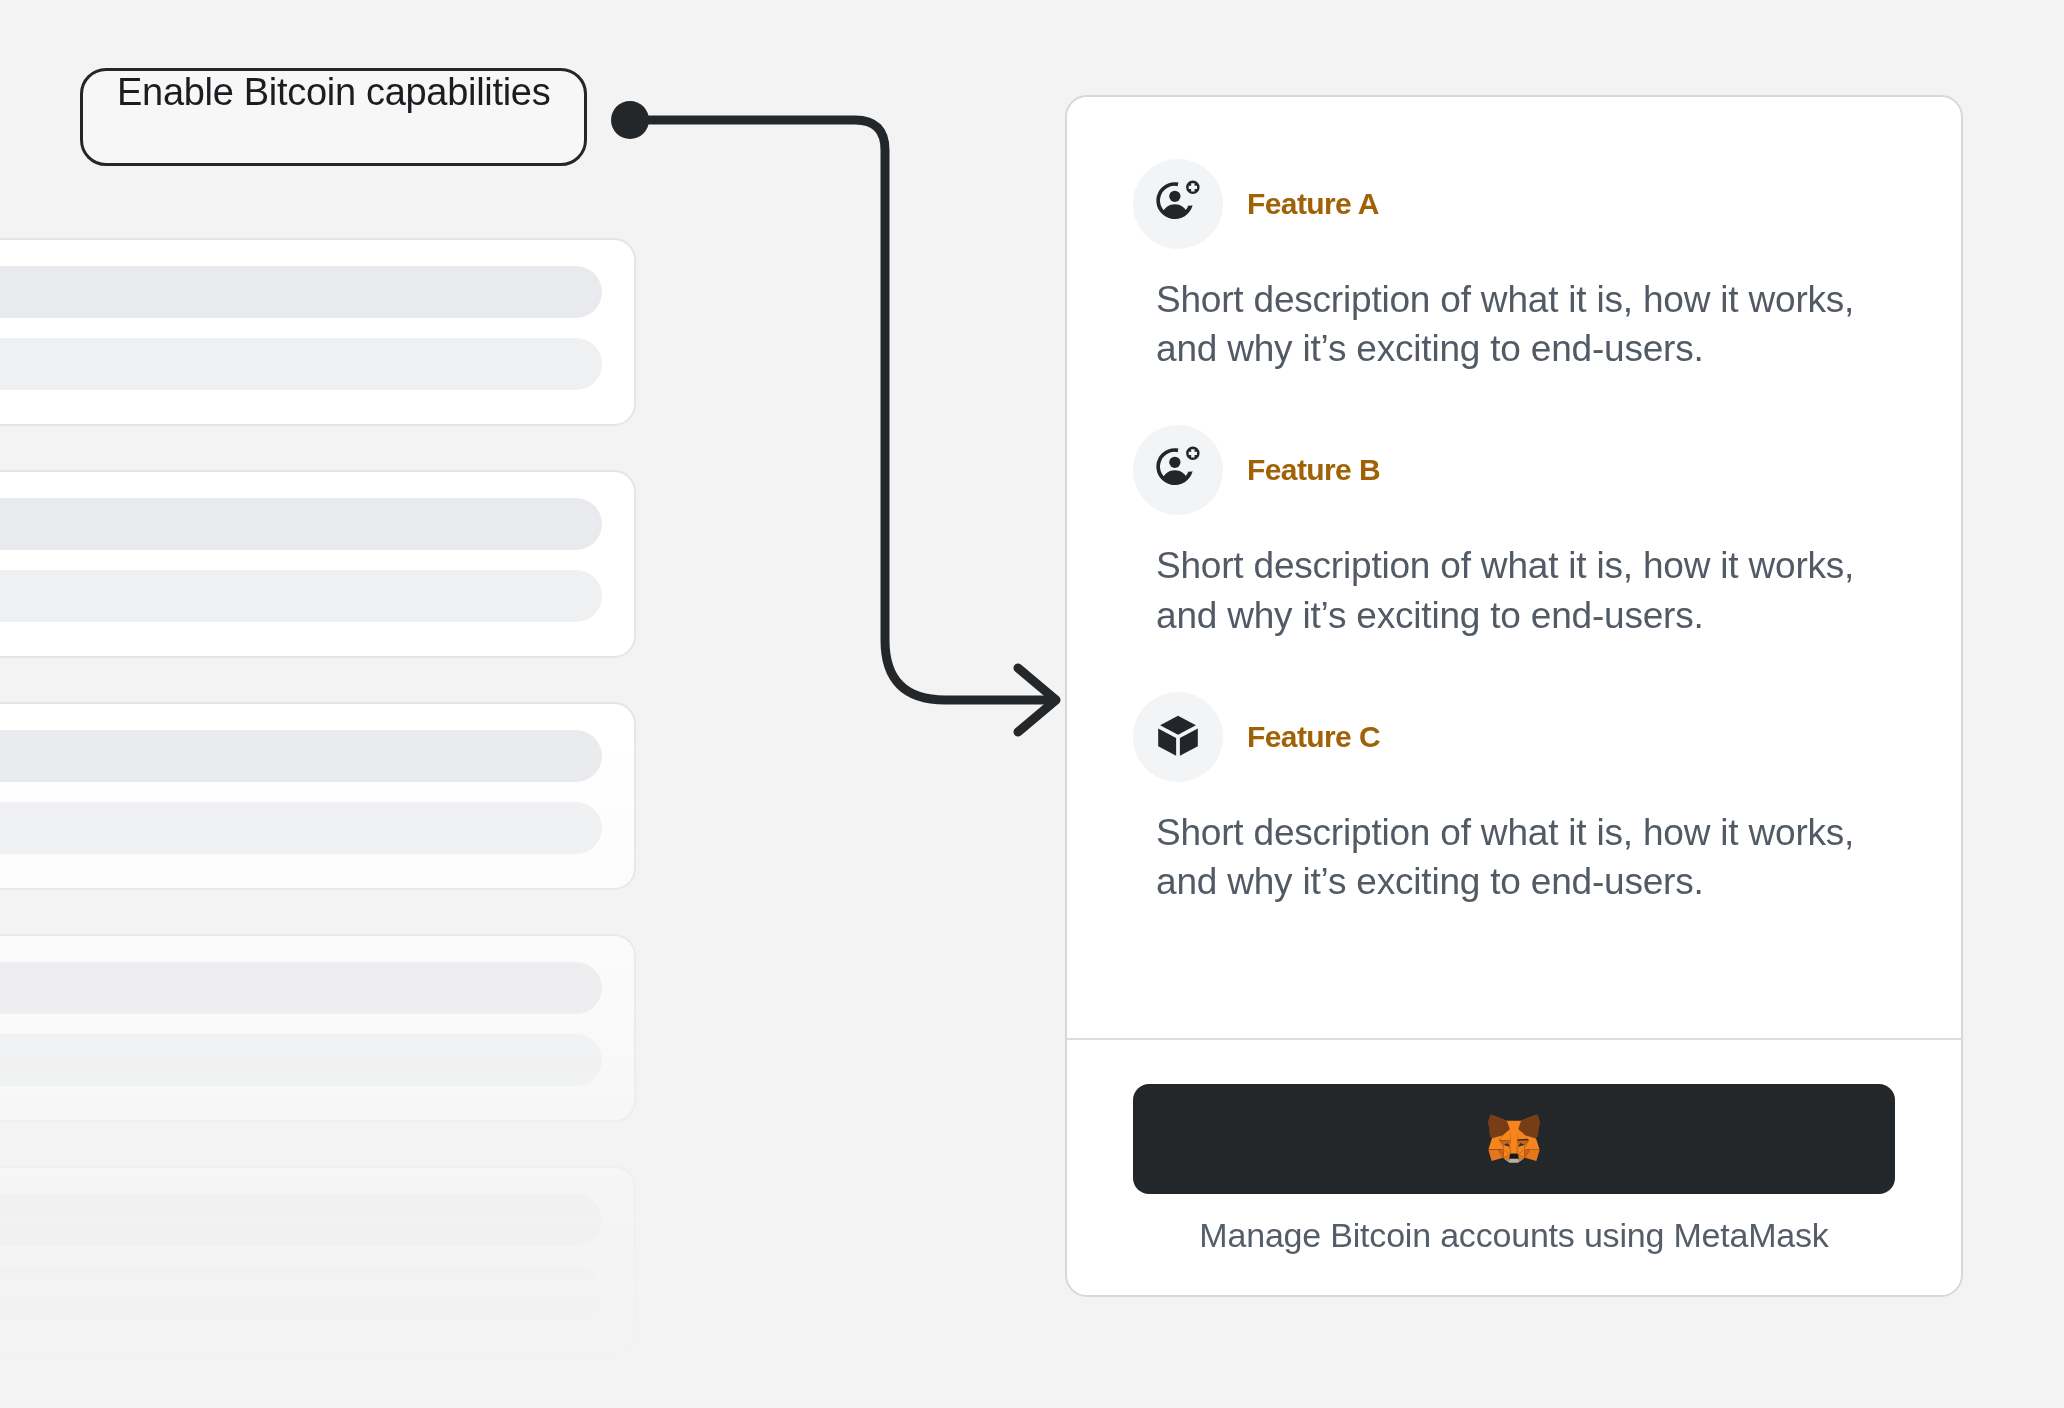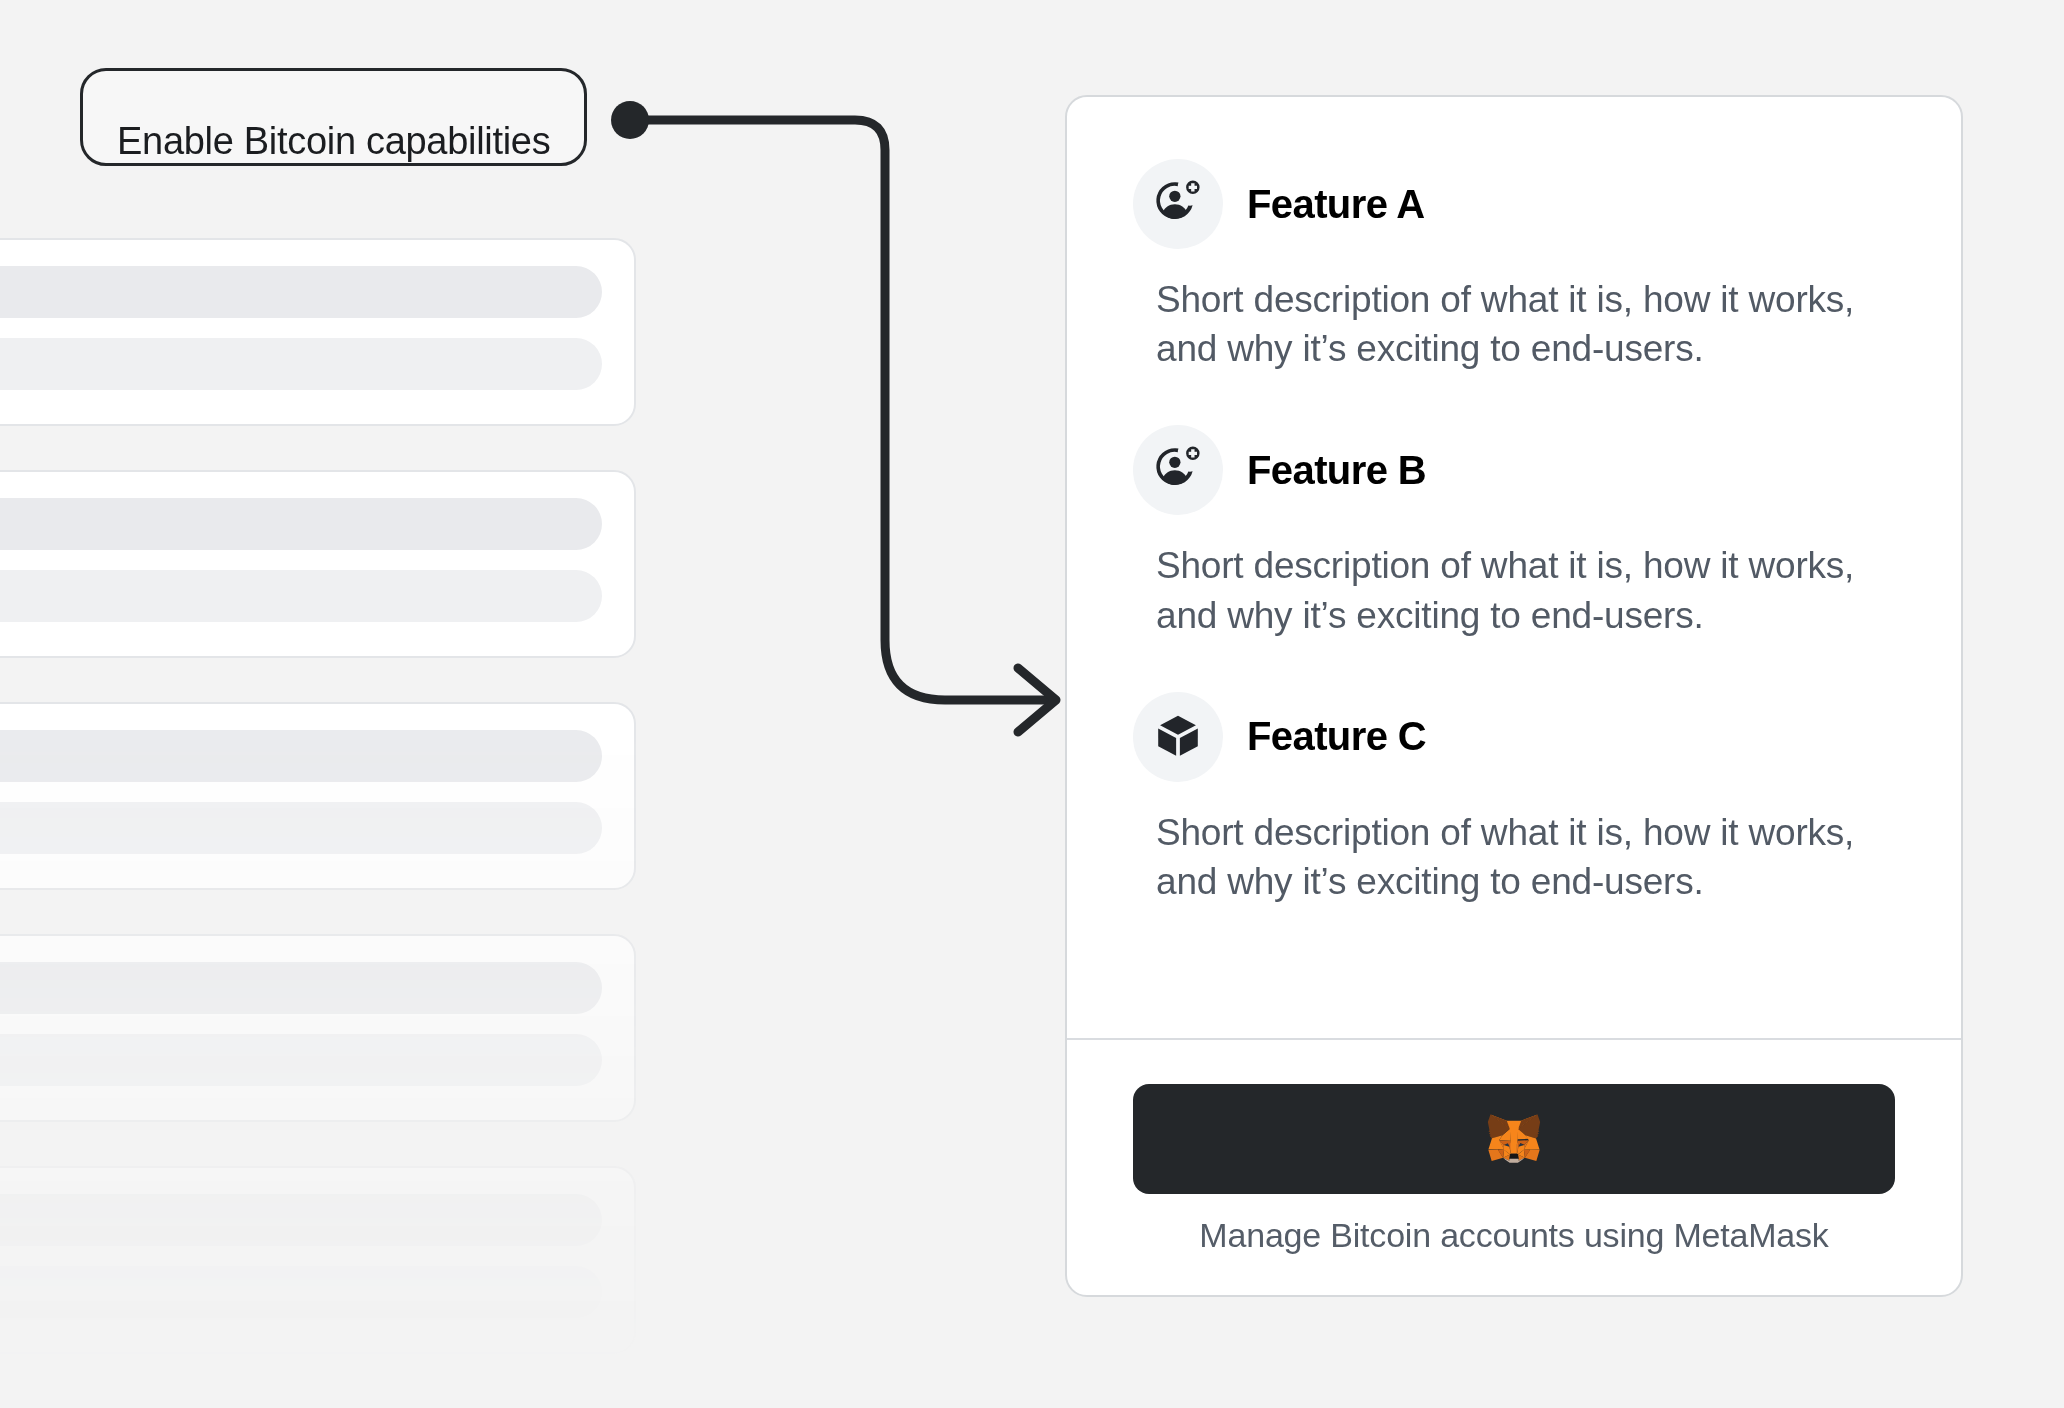--- a/index.html
+++ b/index.html
@@ -18,21 +18,21 @@
 
   
   #annotation-badge {
     position: absolute;
     left: 80px;
     top: 68px;
     height: 98px;
     box-sizing: border-box;
     padding: 0 34px;
     display: flex;
-    align-items: flex-end;
+    align-items: flex-start;
     background: #f7f7f7;
     border: 3px solid #24272a;
     border-radius: 26px;
     font-size: 38px;
     font-weight: 500;
     letter-spacing: -0.3px;
     color: #1b1d20;
     white-space: nowrap;
     z-index: 6;
   }
@@ -112,24 +112,24 @@
     width: 90px;
     height: 90px;
     min-width: 90px;
     border-radius: 50%;
     background: #f2f4f6;
     display: flex;
     align-items: center;
     justify-content: center;
   }
   .feature-title {
-    font-size: 40px;
+    font-size: 30px;
     font-weight: 700;
     letter-spacing: -0.6px;
-    color: #000000;
+    color: #a16207;
   }
   .feature-desc {
     font-size: 37px;
     line-height: 1.33;
     color: #525a65;
     letter-spacing: -0.2px;
     max-width: 800px;
     margin-left: 23px;
   }
 

